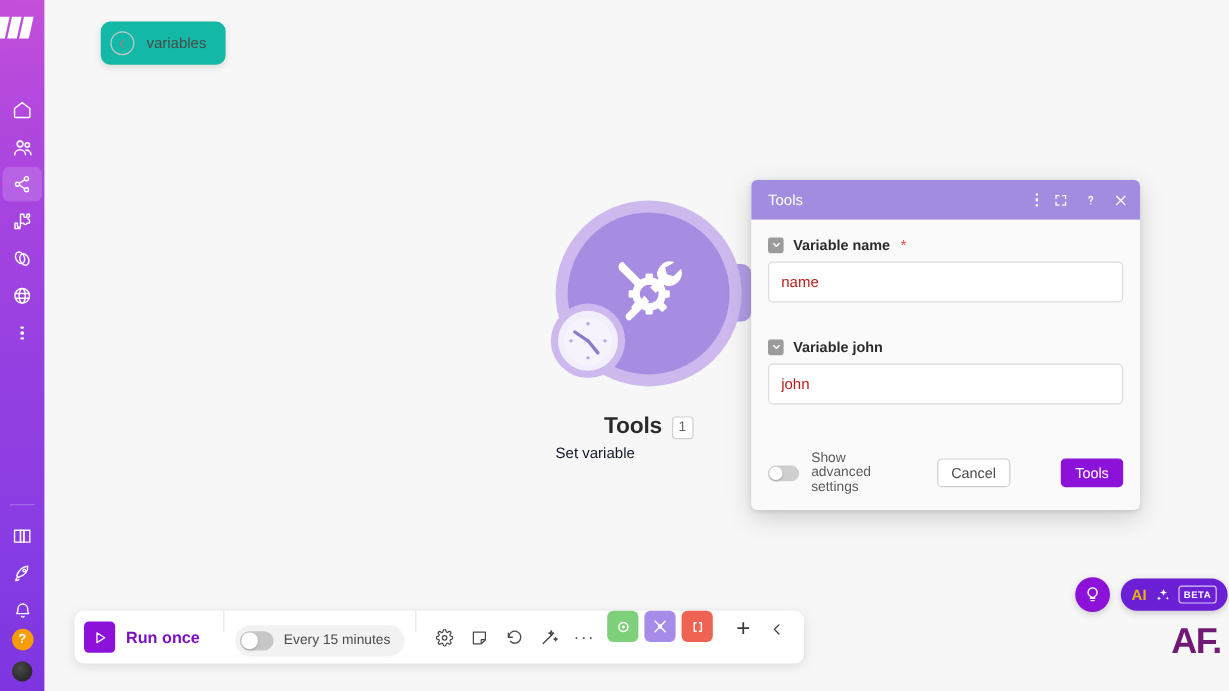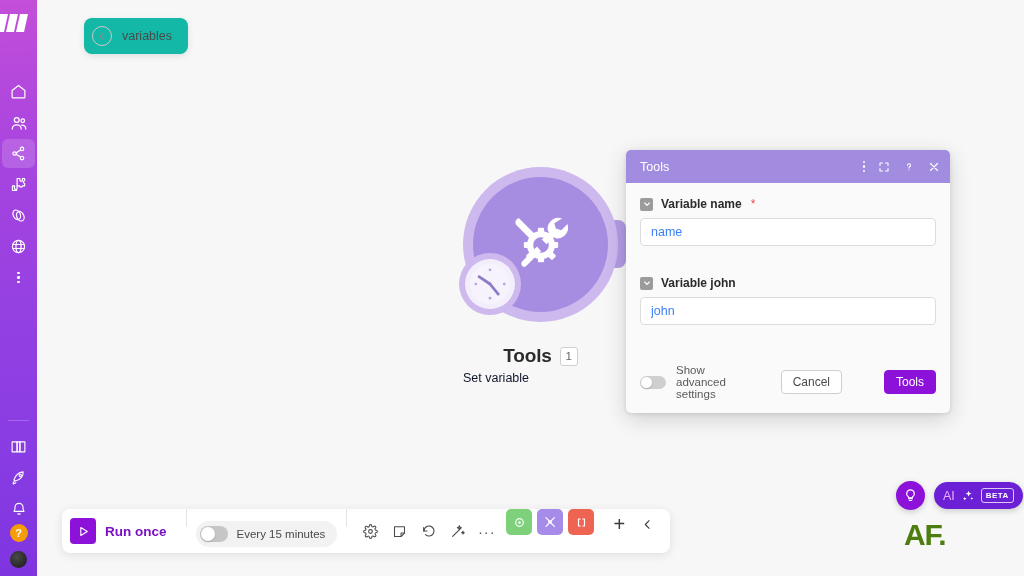--- a/index.html
+++ b/index.html
@@ -139,22 +139,22 @@
   .chk {
     width: 13px; height: 13px; border-radius: 2px;
     background: #9b9b9b; display: flex; align-items: center; justify-content: center;
     cursor: pointer; flex: 0 0 auto;
   }
   .field-label { font-size: 12px; font-weight: bold; color: #2b2b2b; }
   .req { color: #e8504a; font-size: 12px; margin-left: 1px; }
   .field-input {
     width: 100%; height: 28px;
     border: 1px solid #dcdcdc; border-radius: 4px;
-    background: #ffffff; padding: 4px 10px;
-    font-size: 12.5px; color: #3b82f6;
+    background: #ffffff; padding: 16px 10px;
+    font-size: 12.5px; color: #b91c1c;
     font-family: "Liberation Sans", sans-serif;
     outline: none;
   }
   .field-input::placeholder { color: #b0b0b0; }
   .field-block { margin-bottom: 30px; }
   .dlg-footer {
     display: flex; align-items: center;
     padding: 9px 14px 13px 14px; gap: 10px;
   }
   .toggle {
@@ -237,29 +237,29 @@
     box-shadow: 0 2px 6px rgba(0,0,0,0.18); cursor: pointer; z-index: 25;
   }
   .ai-pill {
     position: absolute; left: 934px; top: 482px;
     height: 27px; border-radius: 14px;
     background: #6b20d6;
     display: flex; align-items: center; gap: 6px;
     padding: 0 9px; cursor: pointer; z-index: 25;
     box-shadow: 0 2px 6px rgba(0,0,0,0.18);
   }
-  .ai-text { color: #f0abfc; font-size: 12.5px; font-weight: normal; }
+  .ai-text { color: #eab308; font-size: 12.5px; font-weight: bold; }
   .ai-beta {
     border: 1px solid rgba(255,255,255,0.75); border-radius: 3px;
     color: #fff; font-size: 8px; font-weight: bold;
     padding: 2px 4px; letter-spacing: 0.4px;
   }
   .watermark {
-    position: absolute; left: 904px; top: 518px;
-    font-size: 30px; font-weight: bold; color: #4d7c0f;
+    position: absolute; left: 976px; top: 518px;
+    font-size: 30px; font-weight: bold; color: #701a75;
     letter-spacing: -1.2px; z-index: 25;
   }
 </style>
 </head>
 <body>
 
 <div id="app">
 
   <div class="sidebar">
     <div class="sb-logo">

